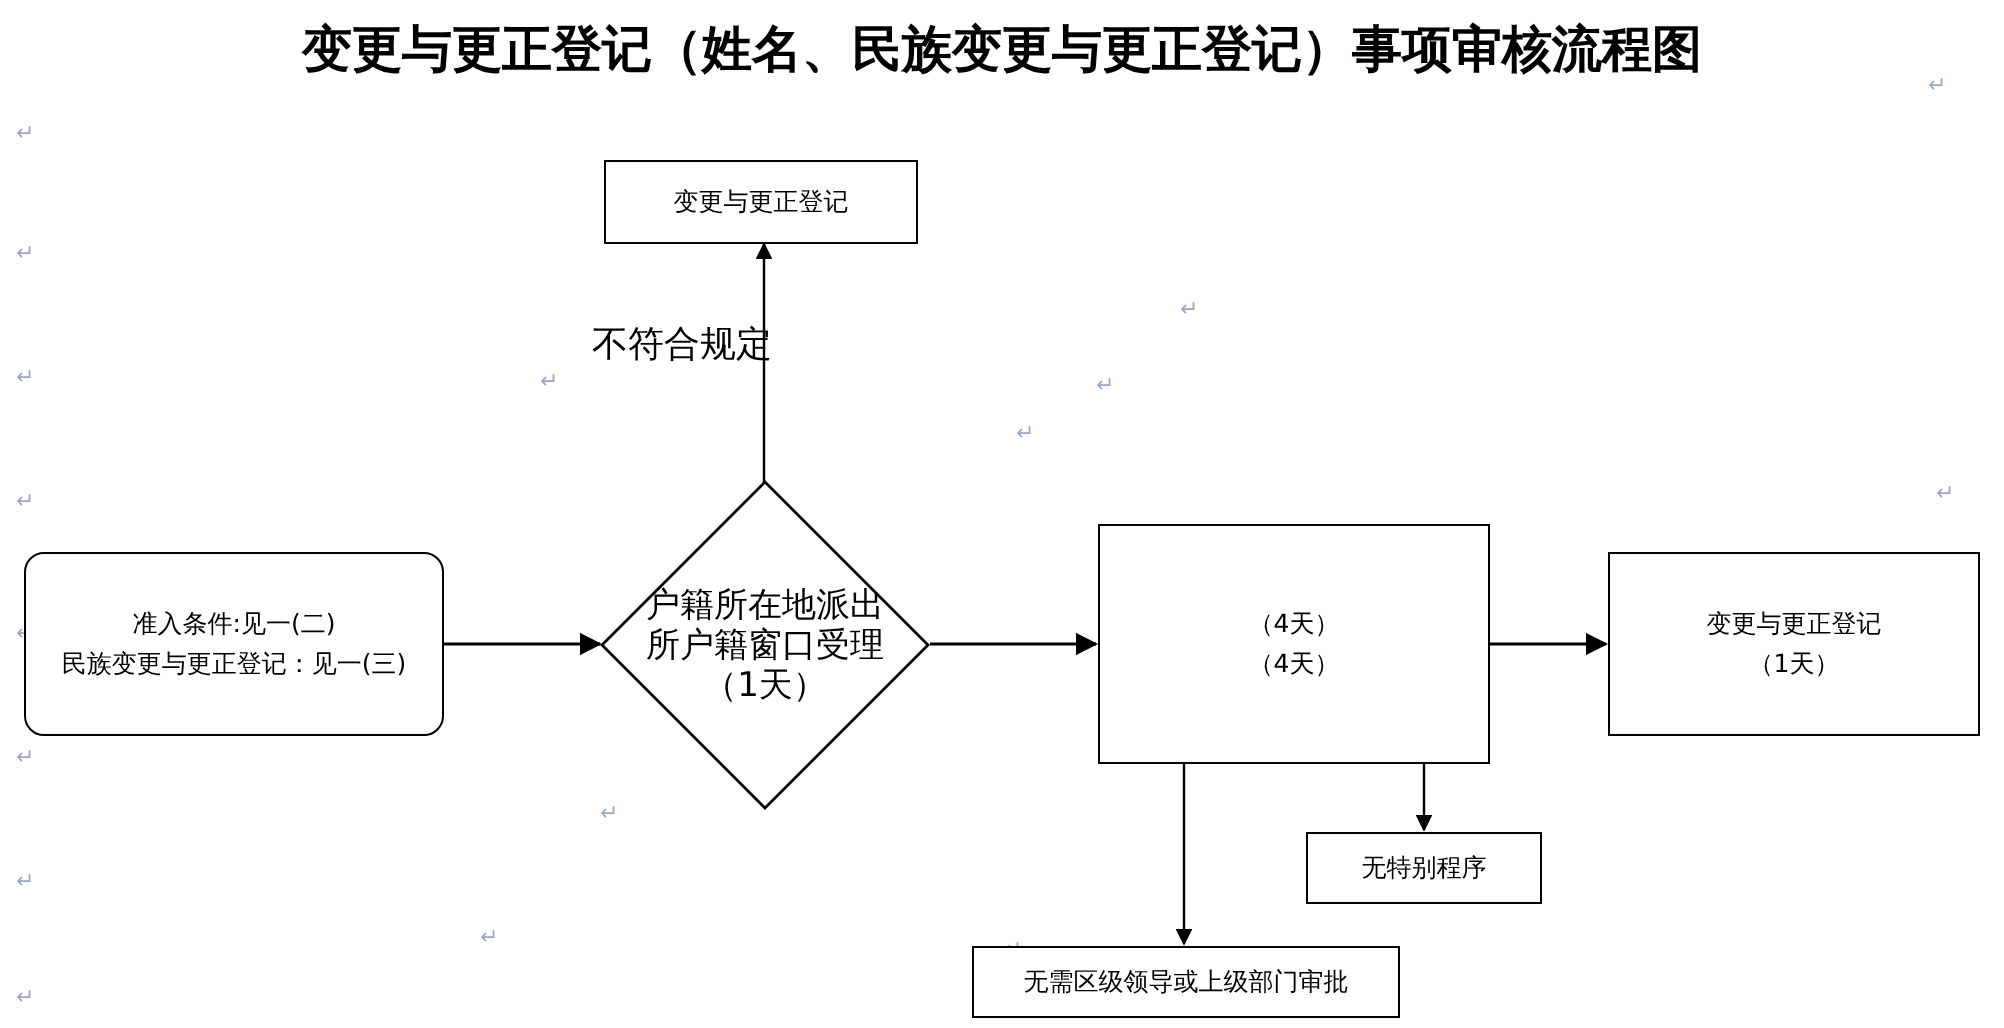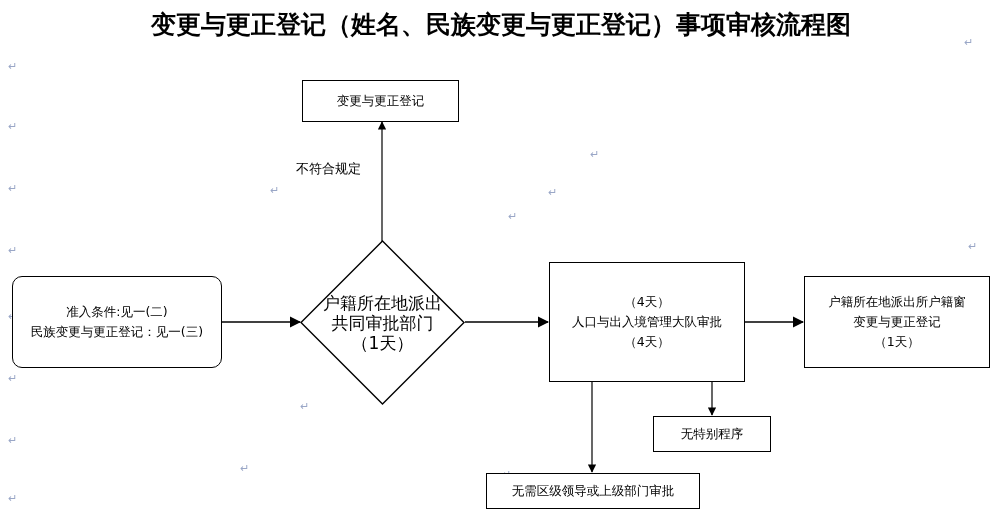--- a/index.html
+++ b/index.html
@@ -77,21 +77,21 @@
     flex-direction: column;
     align-items: center;
     justify-content: center;
     font-size: 17px;
     line-height: 20px;
     text-align: center;
     font-family: "DejaVu Sans", sans-serif;
   }
   .label {
     position: absolute;
-    font-size: 13px;
+    font-size: 18px;
     font-family: Liberation Serif, serif;
     white-space: nowrap;
   }
   svg.connectors {
     position: absolute;
     left: 0;
     top: 0;
     width: 1002px;
     height: 514px;
     pointer-events: none;
@@ -146,39 +146,37 @@
     <div class="line">准入条件:见一(二)</div>
     <div class="line">民族变更与更正登记：见一(三)</div>
   </div>
 
   <div class="diamond-wrap" style="left:300px; top:240px; width:165px; height:165px;">
     <svg class="diamond-shape" viewBox="0 0 165 165" preserveAspectRatio="none">
       <polygon points="82.5,1 164,82.5 82.5,164 1,82.5" fill="#ffffff" stroke="#000000" stroke-width="1.4"></polygon>
     </svg>
     <div class="diamond-text">
       <div class="line">户籍所在地派出</div>
-      <div class="line">共同审批部门</div>
+      <div class="line">所户籍窗口受理</div>
       <div class="line">（1天）</div>
     </div>
   </div>
 
   <div class="box" style="left:302px; top:80px; width:157px; height:42px;">
     <div class="line">变更与更正登记</div>
   </div>
 
   <div class="label" style="left:296px; top:160px;">不符合规定</div>
 
   <div class="box" style="left:549px; top:262px; width:196px; height:120px;">
     <div class="line">（4天）</div>
-    <div class="line">人口与出入境管理大队审批</div>
     <div class="line">（4天）</div>
   </div>
 
   <div class="box" style="left:804px; top:276px; width:186px; height:92px;">
-    <div class="line">户籍所在地派出所户籍窗</div>
     <div class="line">变更与更正登记</div>
     <div class="line">（1天）</div>
   </div>
 
   <div class="box" style="left:653px; top:416px; width:118px; height:36px;">
     <div class="line">无特别程序</div>
   </div>
 
   <div class="box" style="left:486px; top:473px; width:214px; height:36px;">
     <div class="line">无需区级领导或上级部门审批</div>

